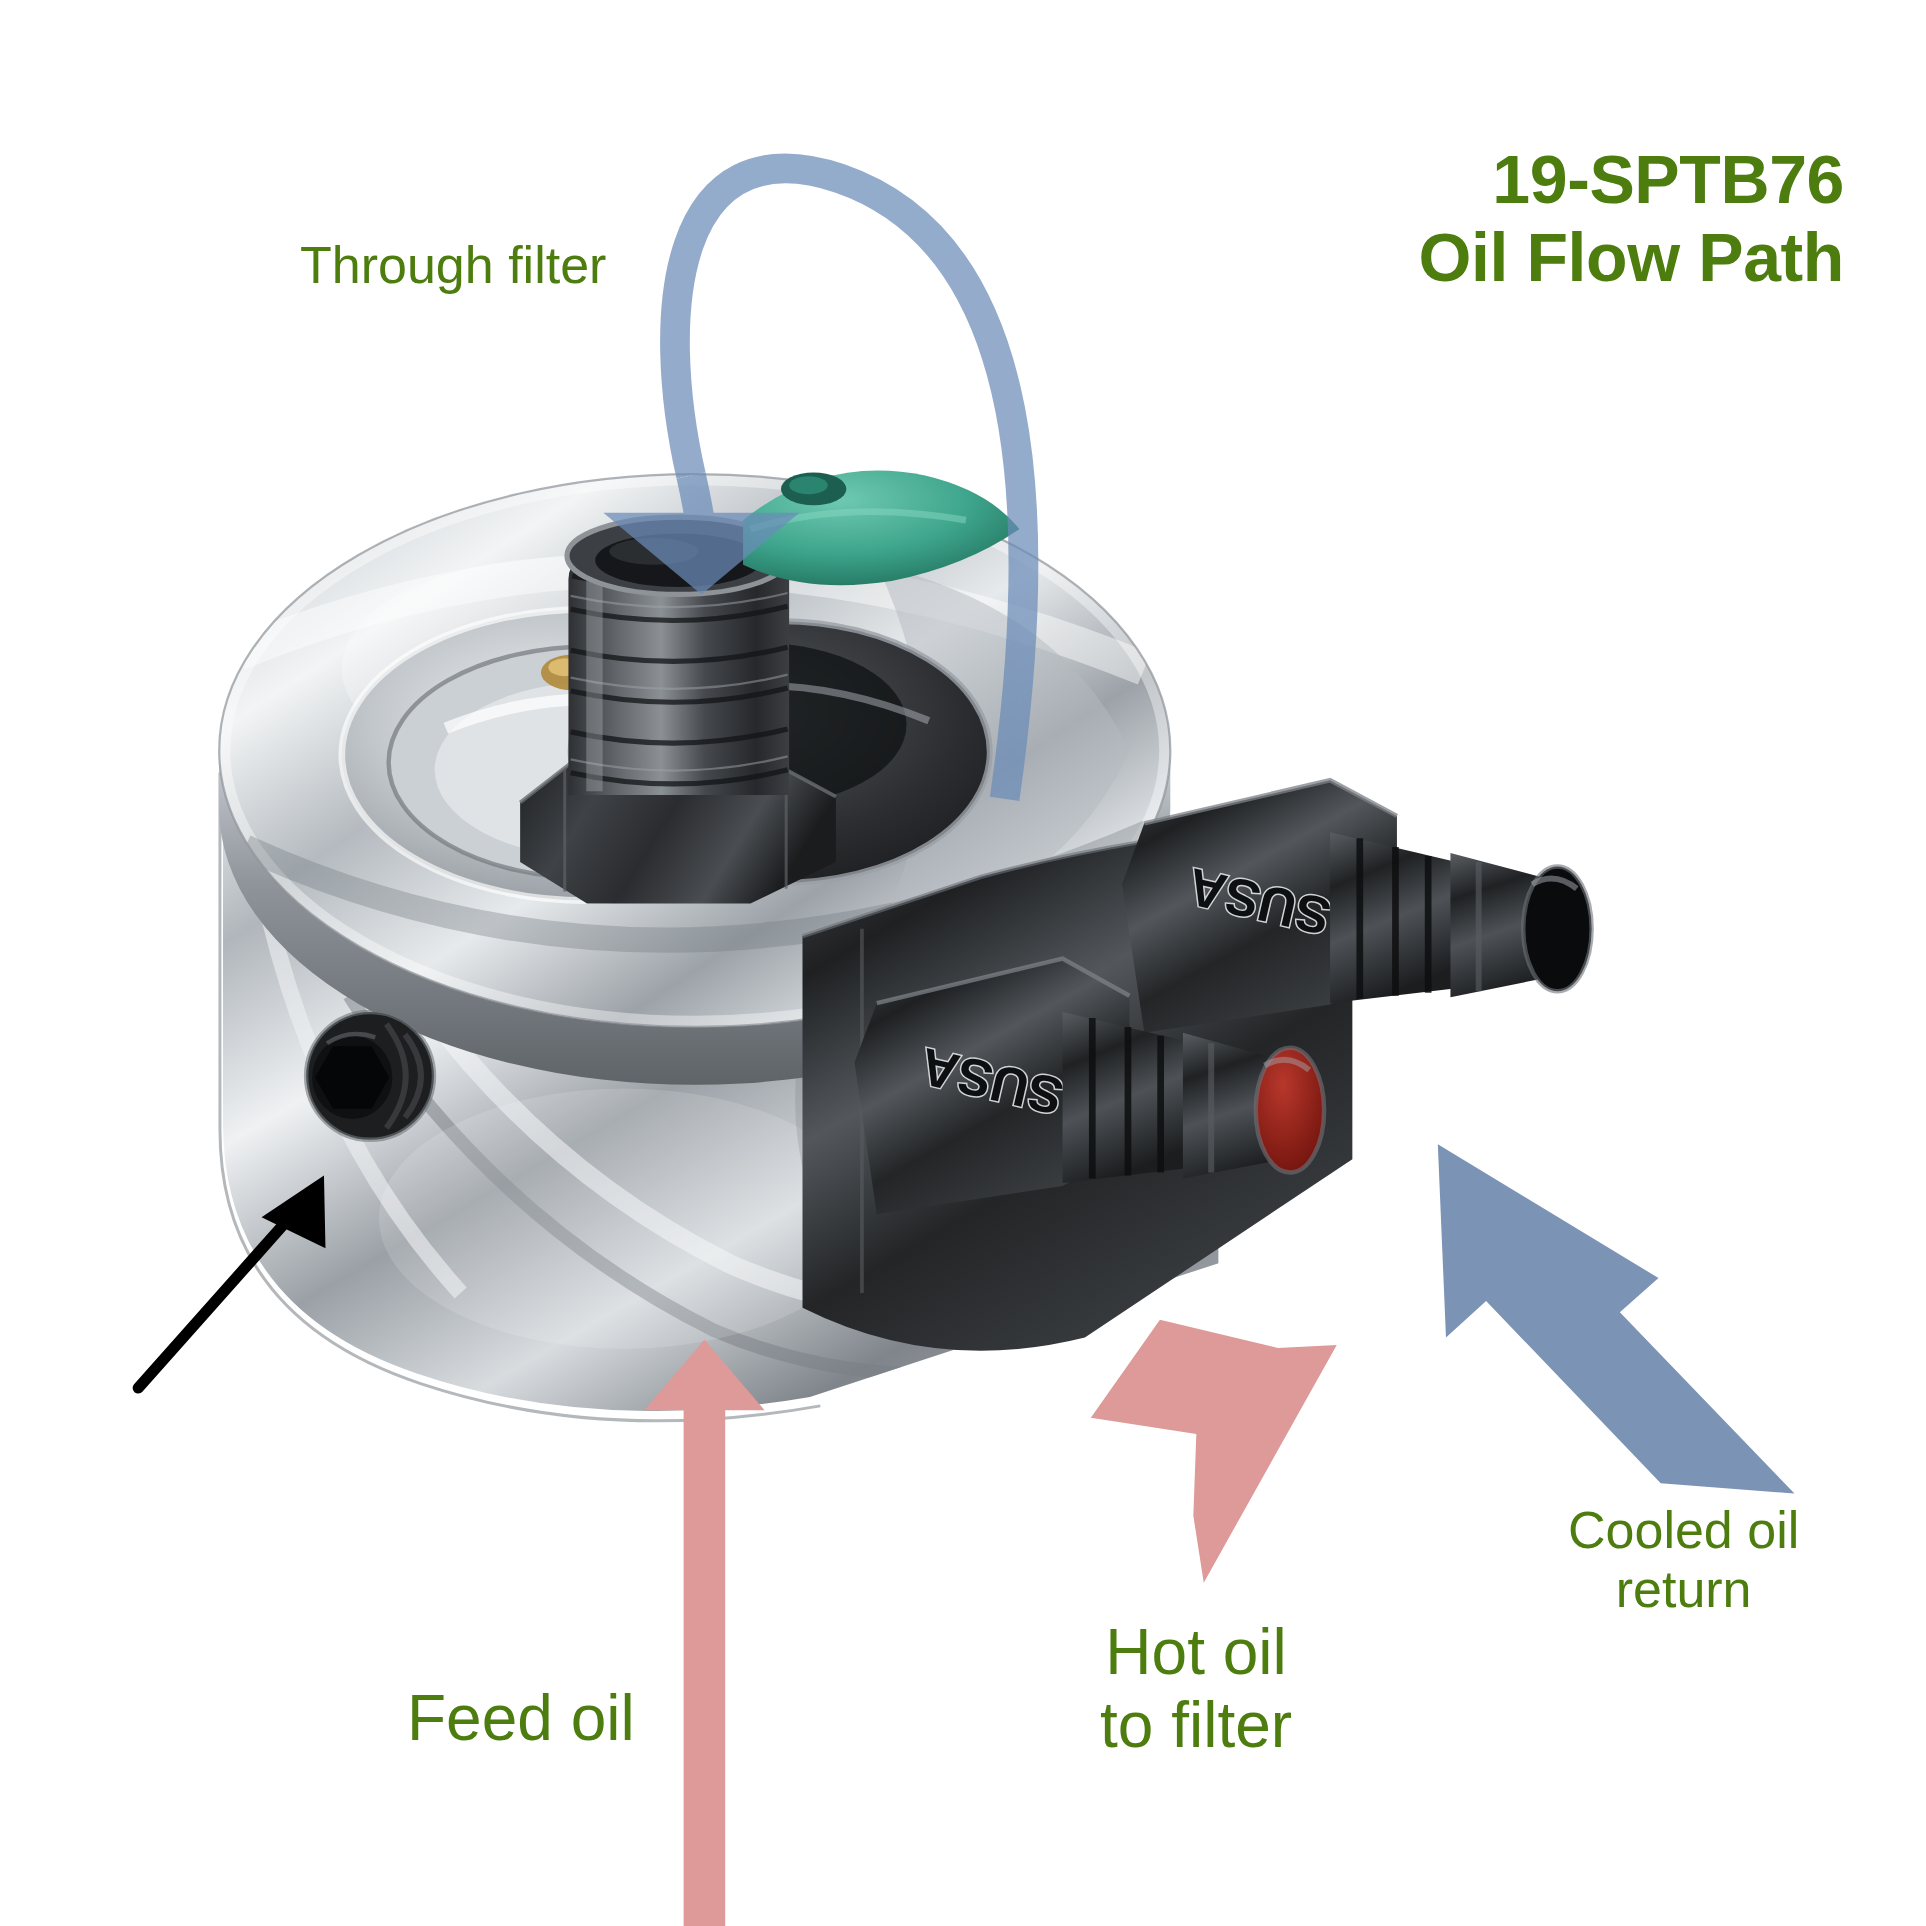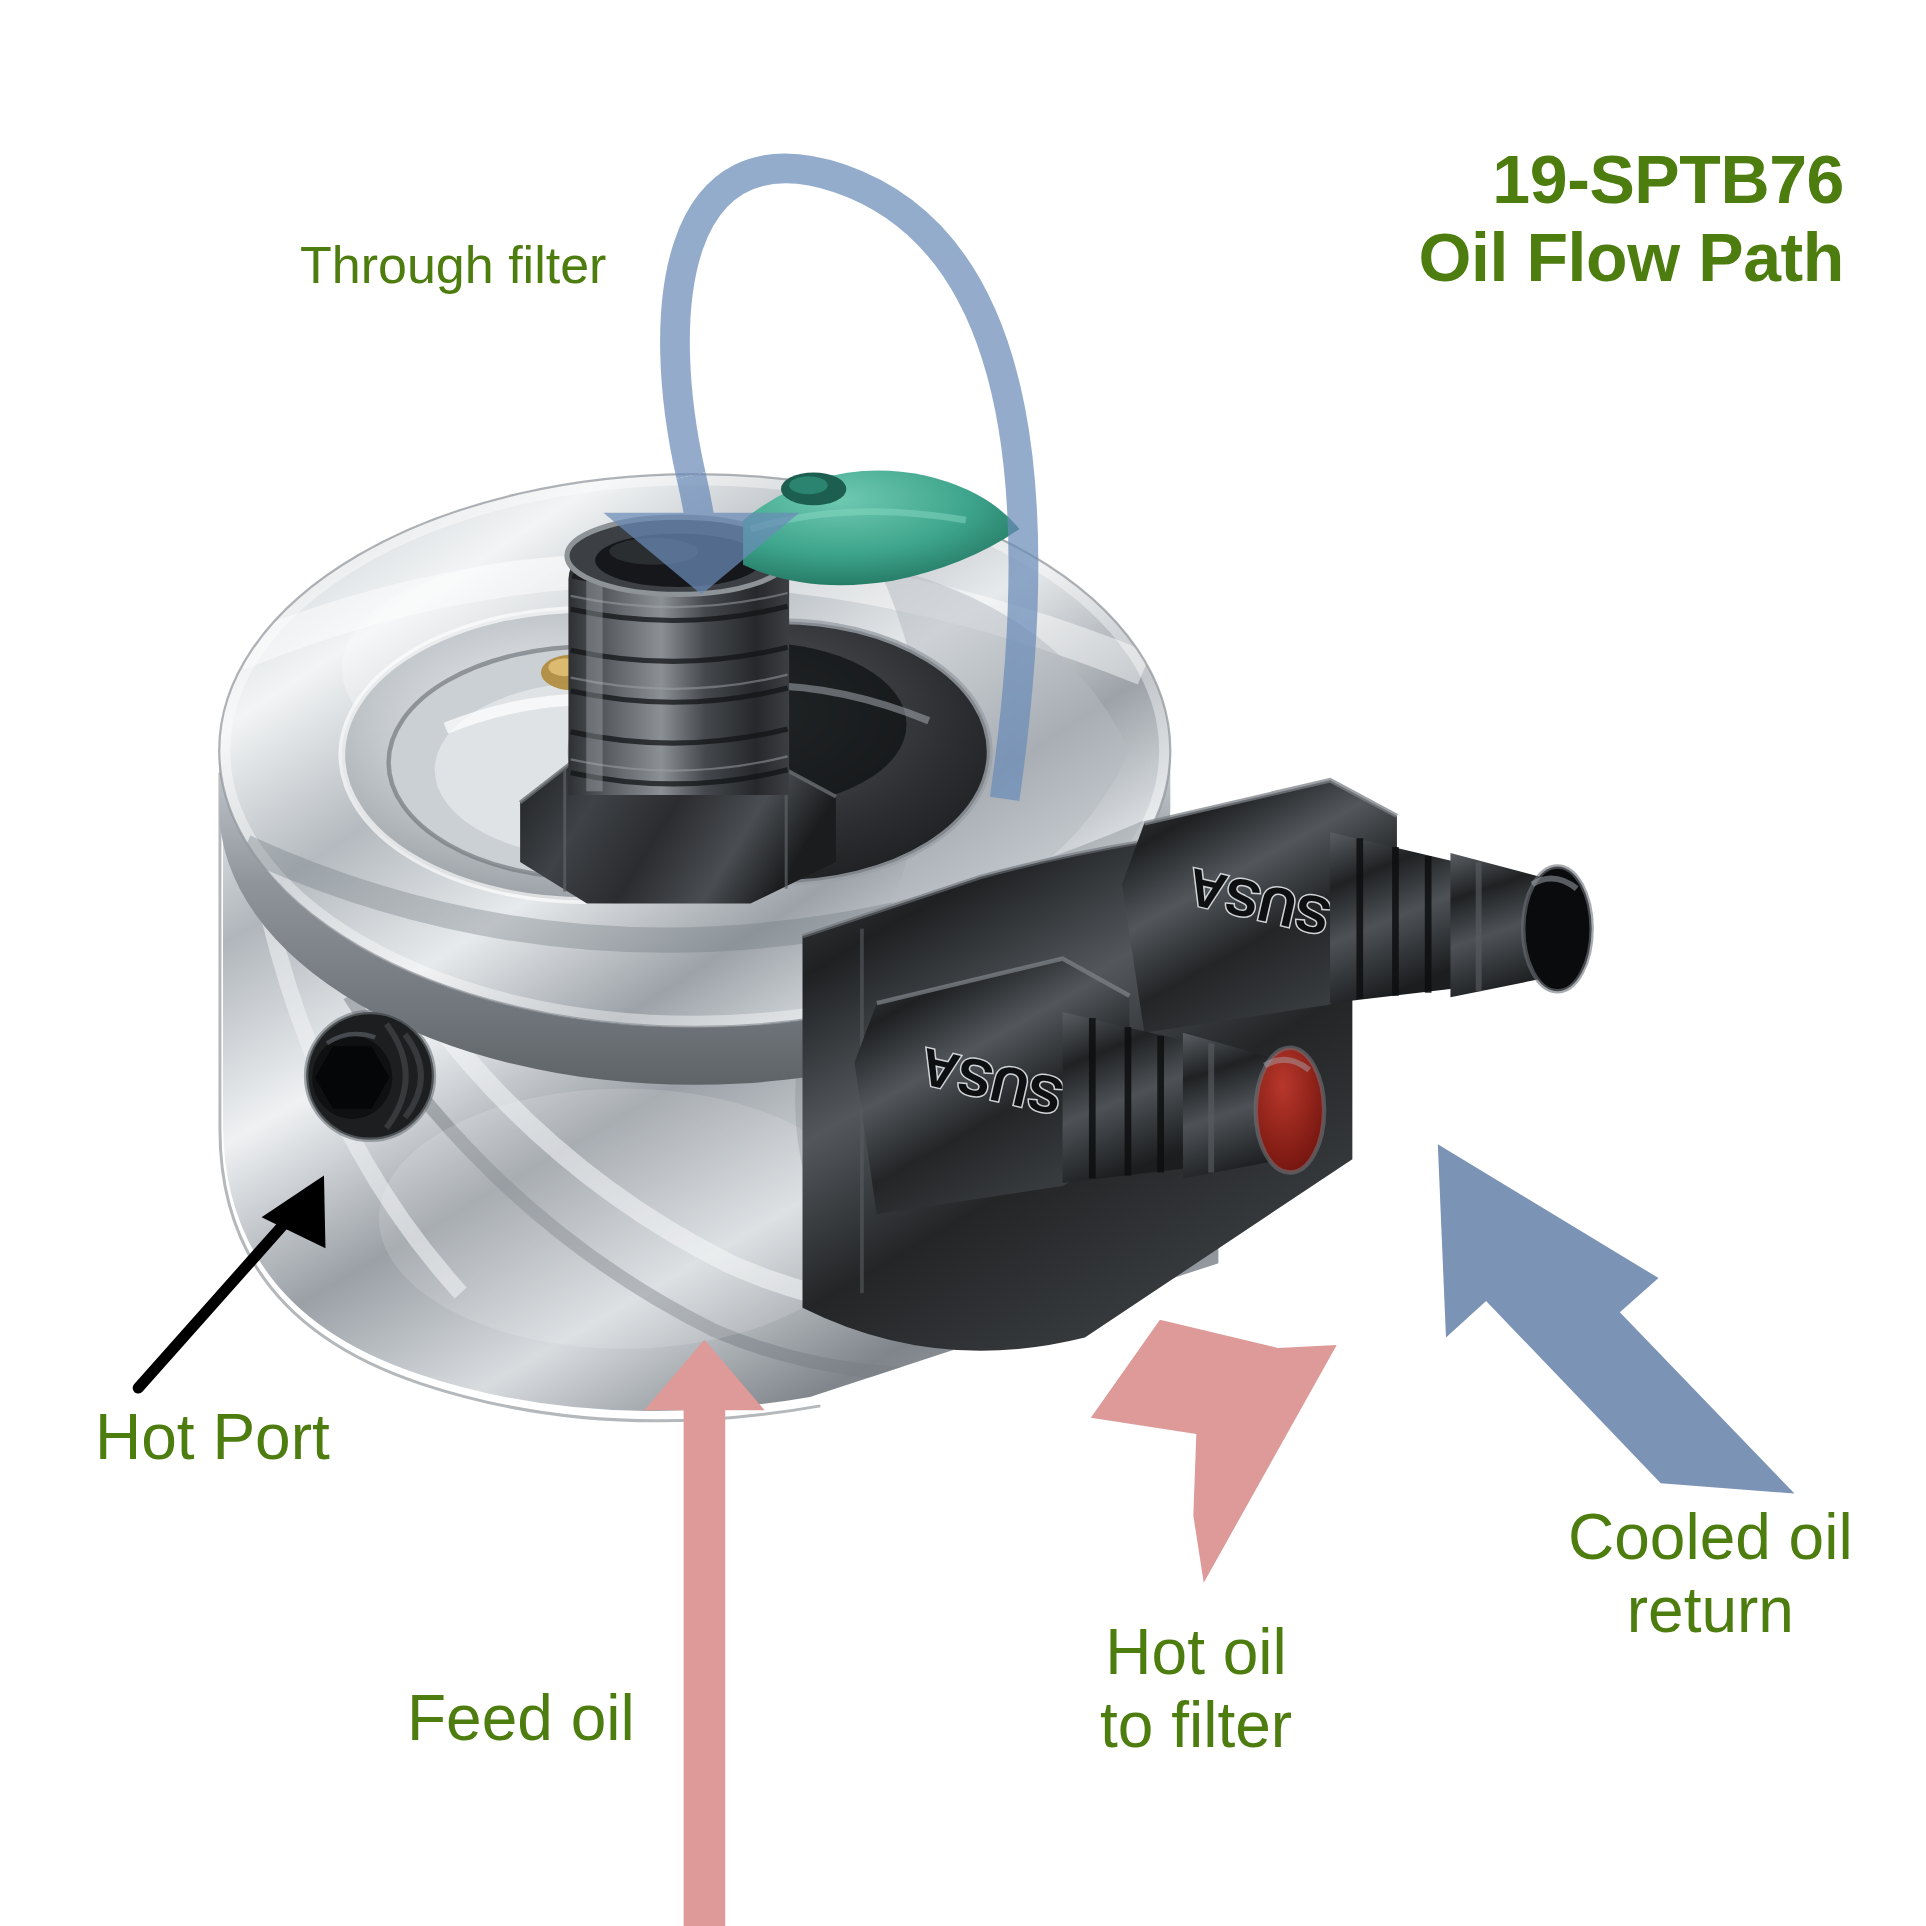--- a/index.html
+++ b/index.html
@@ -9,21 +9,21 @@
        -webkit-font-smoothing:antialiased;}
   #stage{position:relative;width:1926px;height:1926px;background:#ffffff;}
 
   
   .lbl{position:absolute;color:#4d7c0f;line-height:1.14;white-space:pre-line;}
   #title{ right:82px; top:141px; text-align:right; font-size:68px; font-weight:bold; letter-spacing:-0.4px;}
   #lbl-through-filter{ left:300px; top:236px; font-size:52px; }
   #lbl-hot-port{ left:95px; top:1401px; font-size:64px; }
   #lbl-feed-oil{ left:407px; top:1682px; font-size:64px; }
   #lbl-hot-to-cooler{ left:1100px; top:1616px; font-size:64px; text-align:center;}
-  #lbl-cooled-return{ left:1568px; top:1501px; font-size:64px; text-align:center;}
+  #lbl-cooled-return{ left:1568px; top:1501px; font-size:52px; text-align:center;}
 
   
   svg.layer{position:absolute;left:0;top:0;width:1926px;height:1926px;
             overflow:visible;pointer-events:none;}
   #photo-layer{z-index:1;}
   #arrow-layer{z-index:3;}
   #arc-layer{z-index:4;}
 </style>
 </head>
 <body>
@@ -309,21 +309,20 @@
 
       <path d="M 944 800 L 812 690 L 1076 690 Z" fill="#6b8cb8"></path>
     </g>
   </svg>
 
   <div class="lbl" id="title">19-SPTB76
 Oil Flow Path</div>
 
   <div class="lbl" id="lbl-through-filter">Through filter</div>
 
-  <div class="lbl" id="lbl-hot-port">Hot Port</div>
 
   <div class="lbl" id="lbl-feed-oil">Feed oil</div>
 
   <div class="lbl" id="lbl-hot-to-cooler">Hot oil
 to filter</div>
 
   <div class="lbl" id="lbl-cooled-return">Cooled oil
 return</div>
 
 </div>

